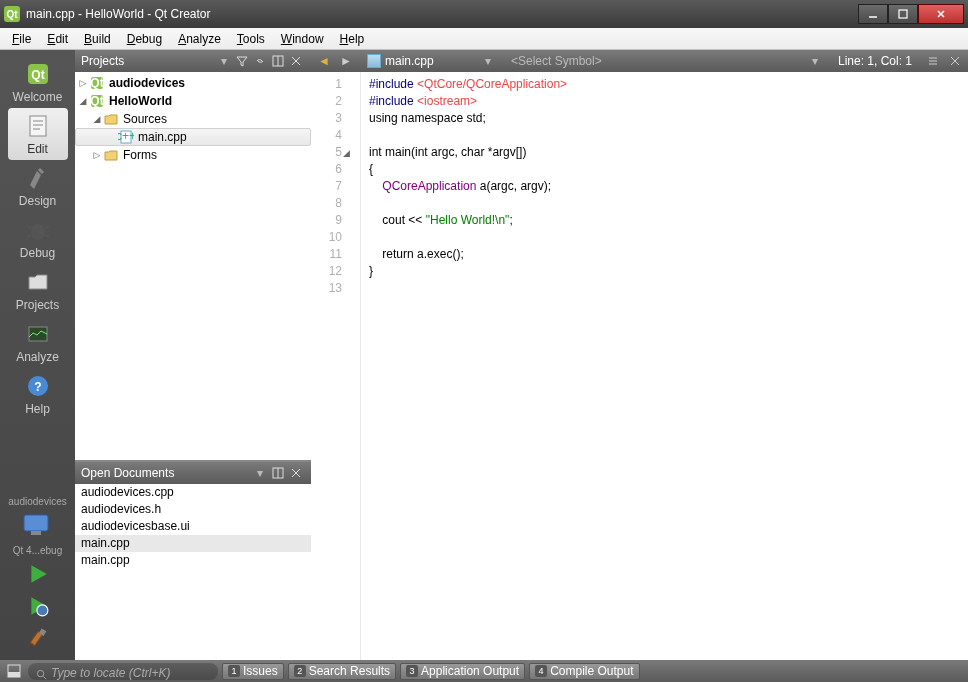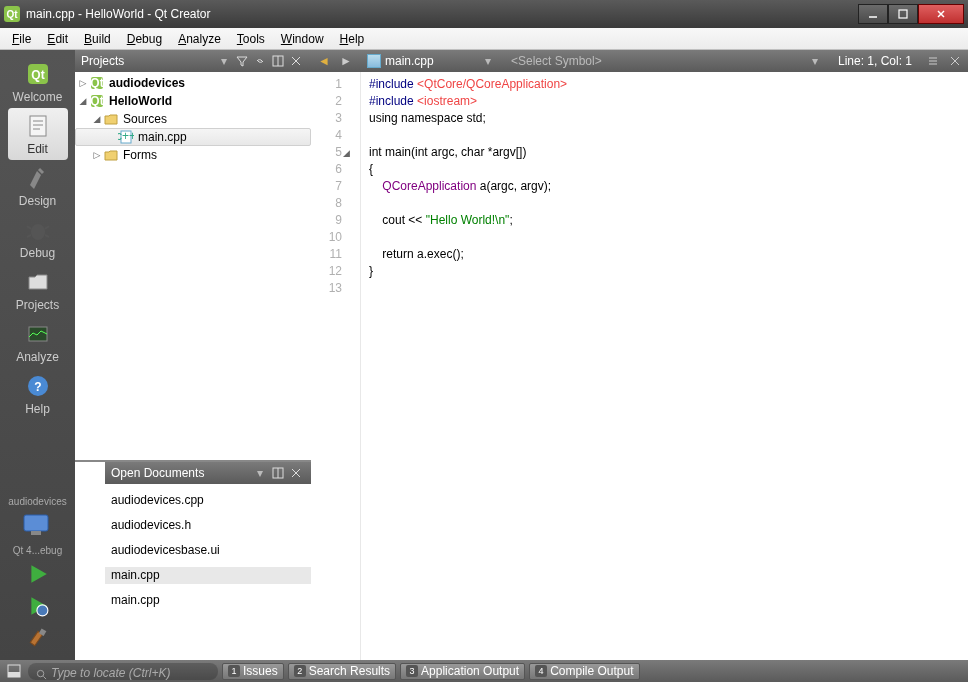--- a/index.html
+++ b/index.html
@@ -47,23 +47,23 @@
 .tree { flex: 1; overflow: auto; padding: 2px 0; background: #fff; }
 .tree-item { display: flex; align-items: center; height: 18px; padding-left: 4px; cursor: pointer; }
 .tree-item.selected { background: linear-gradient(#f5f5f5,#e8e8e8); border:1px solid #d0d0d0; border-radius:2px;}
 .tree-arrow { width: 12px; display: inline-flex; justify-content: center; color: #666; font-size: 9px;}
 .tree-icon { width: 16px; height: 16px; margin-right: 4px; display: inline-flex; align-items:center; justify-content:center;}
 .tree-label { font-size: 12px; }
 .indent-0 { padding-left: 2px; }
 .indent-1 { padding-left: 16px; }
 .indent-2 { padding-left: 30px; }
 
-.open-docs { height: 200px; display: flex; flex-direction: column; border-top: 2px solid #888; padding-left: 30px; }
+.open-docs { height: 200px; display: flex; flex-direction: column; border-top: 2px solid #888; }
 .doc-list { flex:1; background:#fff; overflow:auto;}
-.doc-item { height: 17px; padding: 1px 6px; cursor: pointer; font-size: 12px; margin-top: 8px; }
+.doc-item { height: 17px; padding: 1px 6px; cursor: pointer; font-size: 12px; }
 .doc-item.selected { background: #e8e8e8; }
 
 
 .editor-area { flex: 1; display: flex; flex-direction: column; min-width: 0; }
 .editor-toolbar { height: 22px; background: linear-gradient(#7a7a7a,#5a5a5a); display: flex; align-items: center; color: #fff; font-size: 11px; padding: 0 4px; gap: 4px; }
 .et-btn { width: 18px; height: 16px; display: flex; align-items: center; justify-content: center; cursor: pointer; color: #ccc; }
 .et-dropdown { padding: 0 8px; cursor: pointer; display: flex; align-items: center; gap: 4px; }
 .et-dropdown.filename { min-width: 140px; }
 .et-pos { padding: 0 8px; }
 

